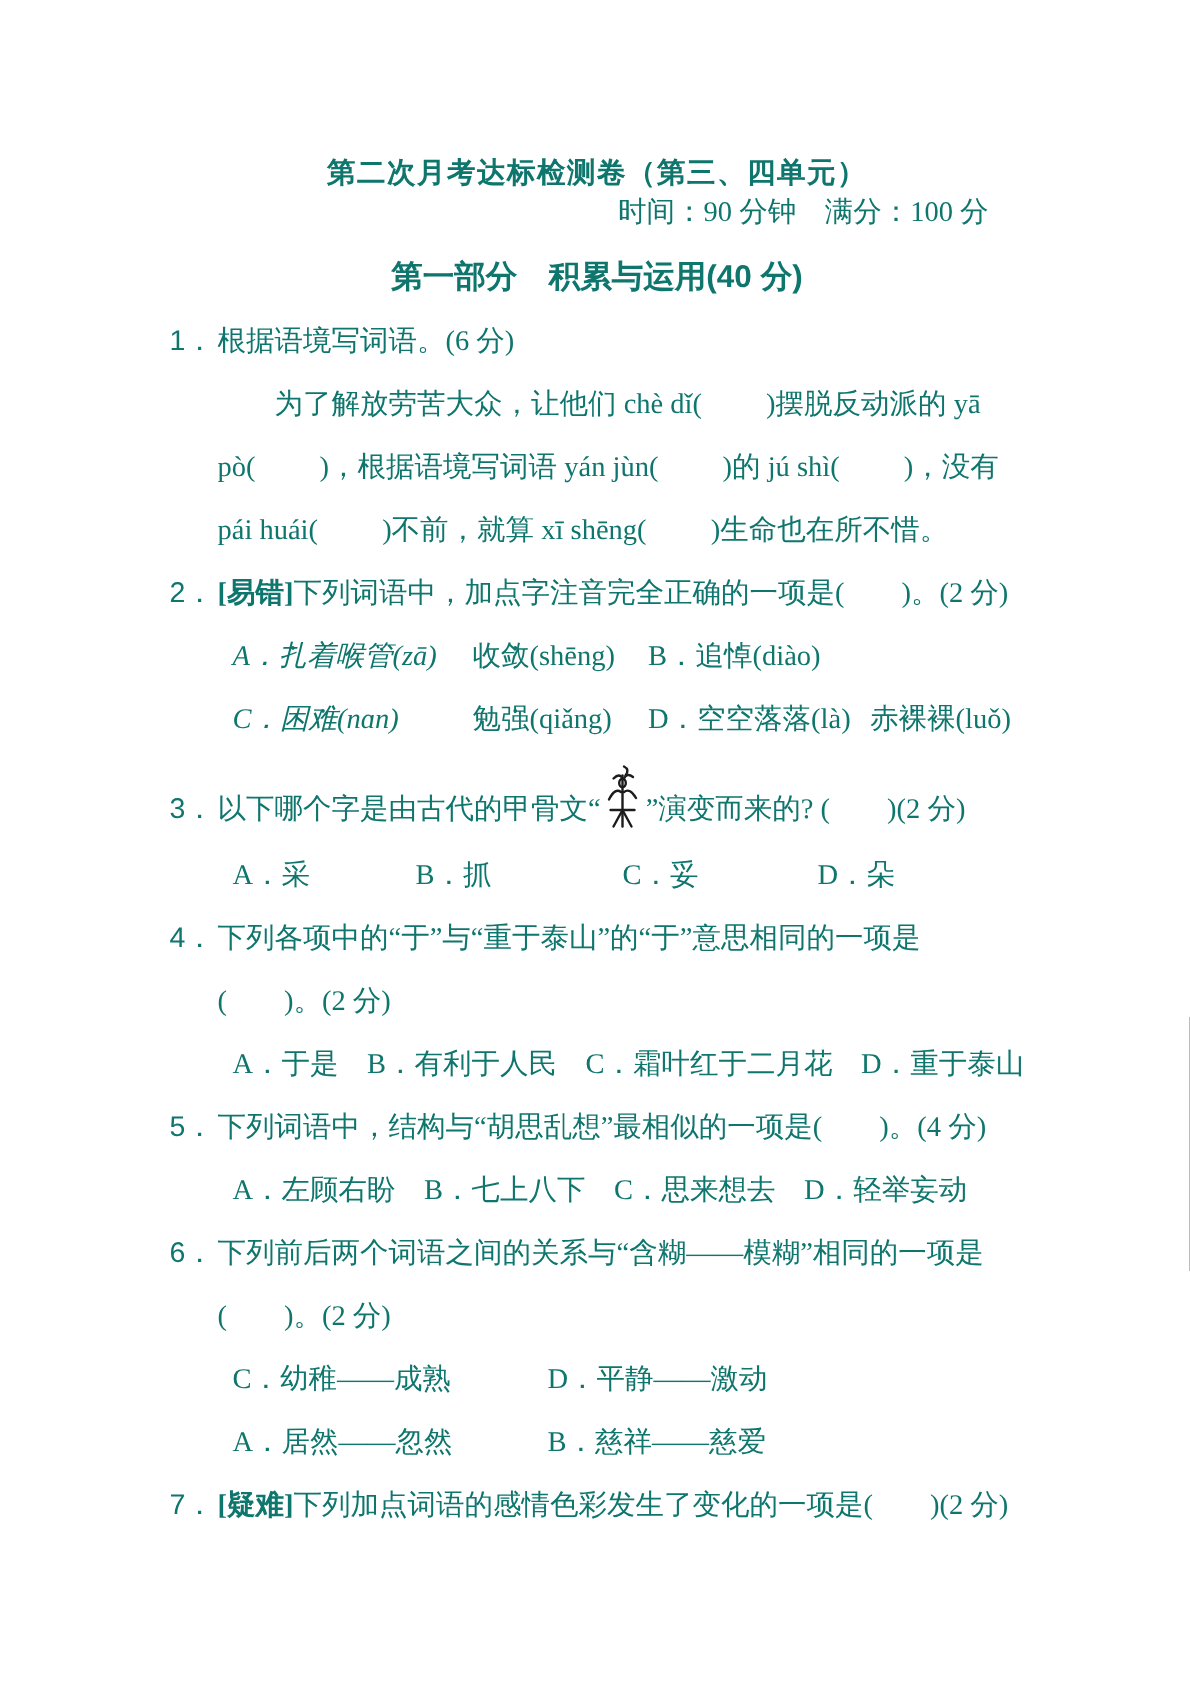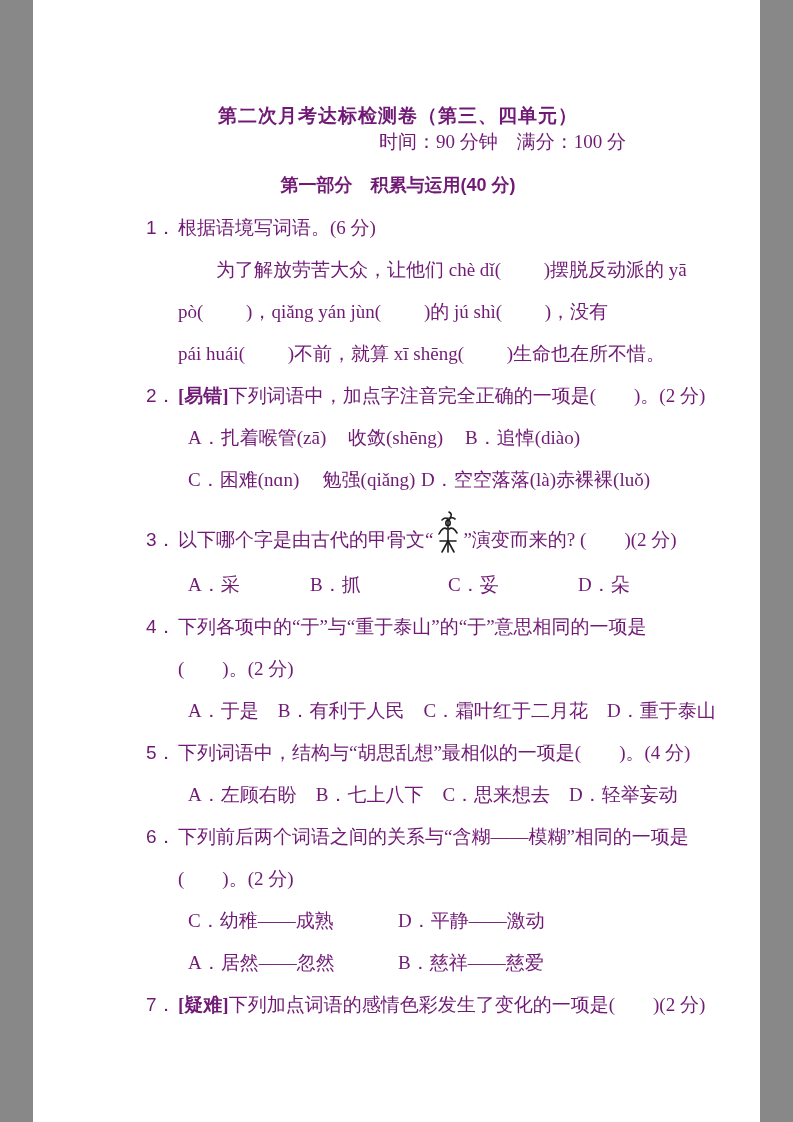--- a/index.html
+++ b/index.html
@@ -1,21 +1,21 @@
 <!DOCTYPE html>
 <html><head>
 <meta charset="utf-8">
 <style>
   html,body { margin:0; padding:0; background:#888; }
   .page {
     position:relative;
-    width:727px; height:1122px;
+    width:793px; height:1122px;
     margin:0 auto;
     background:#ffffff;
-    color:#701a75;
+    color:#0f766e;
     font-family:"Liberation Serif","DejaVu Serif",serif;
     font-size:19px;
     box-sizing:border-box;
     padding:103px 110px 0 113px;
     overflow:hidden;
   }
   .exam-title {
     text-align:center;
     font-weight:bold;
     font-size:19px;
@@ -26,37 +26,37 @@
     line-height:26px;
     text-align:right;
     padding-right:24px;
   }
   .section-heading {
     margin-top:16px;
     height:28px; line-height:28px;
     text-align:center;
     font-family:"Liberation Sans","DejaVu Sans",sans-serif;
     font-weight:bold;
-    font-size:18px;
+    font-size:21px;
   }
   .line {
     line-height:42px;
     min-height:42px;
     white-space:nowrap;
   }
   .num {
     display:inline-block;
     width:32px;
     font-family:"Liberation Sans","DejaVu Sans",sans-serif;
   }
   .tag { font-weight:bold; }
   .cont   { padding-left:32px; }
   .indent1{ padding-left:70px; }
   .optrow { display:flex; padding-left:42px; }
-  .q2row .c1{ width:160px; } .q2row .c2{ width:117px; }
+  .q2row .c1{ width:160px;font-style:italic; } .q2row .c2{ width:117px; }
   .q2row .c3{ width:148px; } .q2row .c4{ flex:1; }
   .q3row .c1{ width:122px;font-family:Liberation Serif, serif; } .q3row .c2{ width:138px; }
   .q3row .c3{ width:130px; } .q3row .c4{ flex:1; }
   .q6row .c1{ width:210px; } .q6row .c2{ flex:1; }
   .q3stem { margin-top:16px; min-height:46px; line-height:46px; }
   .dotted { position:relative; }
   .dotted::after {
     content:"\2022";
     position:absolute;
     left:50%; transform:translateX(-50%);
@@ -84,21 +84,21 @@
   <div class="exam-title">第二次月考达标检测卷（第三、四单元）</div>
 
   <div class="exam-meta">时间：90 分钟　满分：100 分</div>
 
   <div class="section-heading">第一部分　积累与运用(40 分)</div>
 
   <div class="line" style="margin-top:8px">
     <span class="num">1．</span><span>根据语境写词语。(6 分)</span>
   </div>
   <div class="line indent1">为了解放劳苦大众，让他们 chè dǐ(　　 )摆脱反动派的 yā</div>
-  <div class="line cont">pò(　　 )，qiǎng yán jùn(　　 )的 jú shì(　　 )，没有</div>
+  <div class="line cont">pò(　　 )，根据语境写词语 yán jùn(　　 )的 jú shì(　　 )，没有</div>
   <div class="line cont">pái huái(　　 )不前，就算 xī  shēng(　　 )生命也在所不惜。</div>
 
   <div class="line">
     <span class="num">2．</span><span class="tag">[易错]</span><span>下列词语中，加点字注音完全正确的一项是(　　)。(2 分)</span>
   </div>
   <div class="line optrow q2row">
     <span class="c1"><span>A．</span><span class="dotted">扎</span><span>着喉管(zā)</span></span>
     <span class="c2"><span>收</span><span class="dotted">敛</span><span>(shēng)</span></span>
     <span class="c3"><span>B．追</span><span class="dotted">悼</span><span>(diào)</span></span>
   </div>

